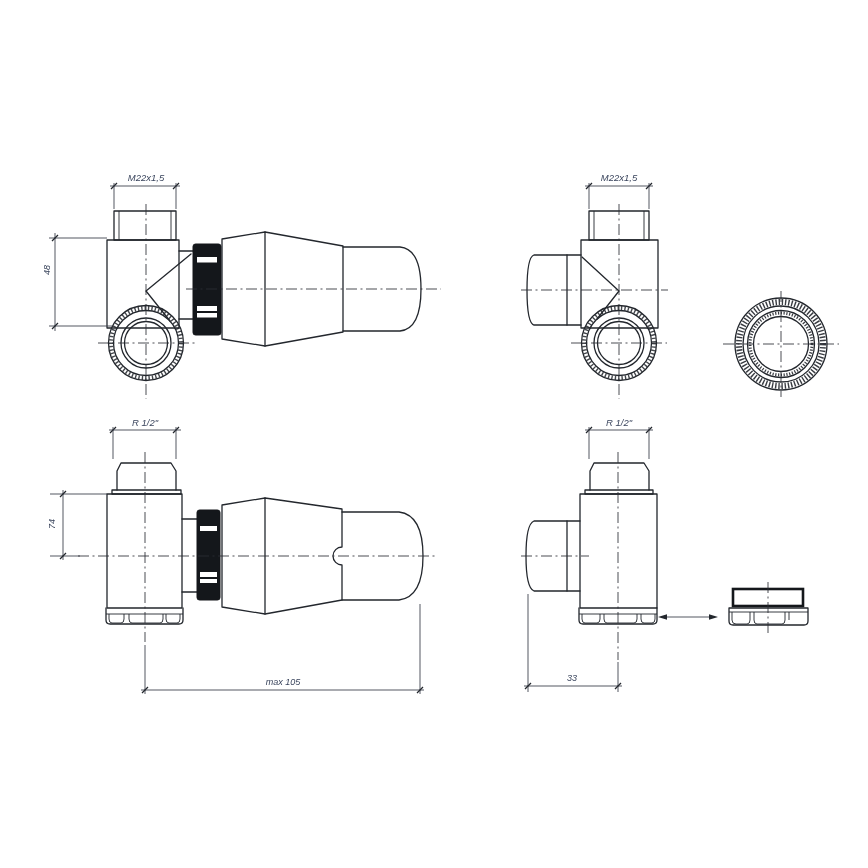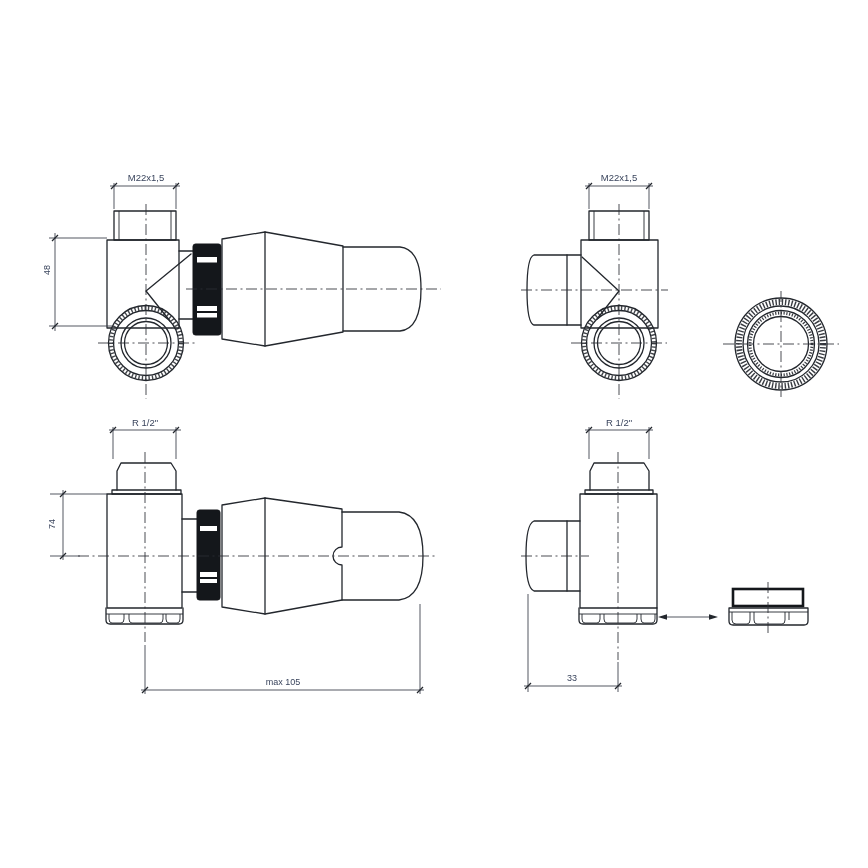--- a/index.html
+++ b/index.html
@@ -1,16 +1,16 @@
 <!DOCTYPE html>
 <html><head>
 <meta charset="utf-8">
 <style>
   html,body{margin:0;padding:0;background:#ffffff;}
-  .canvas{width:868px;height:868px;background:#ffffff;position:relative;overflow:hidden;}
+  .canvas{width:868px;height:868px;background:#ffffff;position:relative;overflow:hidden;font-style:italic;}
   svg{display:block;}
   .ln{stroke:#23272d;stroke-width:1.3;fill:none;stroke-linejoin:round;stroke-linecap:round;}
   .lnt{stroke:#23272d;stroke-width:0.9;fill:none;}
   .cl{stroke:#2a2e34;stroke-width:0.85;fill:none;stroke-dasharray:11 3.5 2 3.5;}
   .dim{stroke:#343a44;stroke-width:0.85;fill:none;}
   .tick{stroke:#23272d;stroke-width:1.3;fill:none;}
   .blk{fill:#14171b;stroke:#14171b;}
   .slot{fill:#ffffff;stroke:none;}
   .knurl{fill:none;stroke:#23272d;}
   text{font-family:"Liberation Sans","DejaVu Sans",sans-serif;font-size:9.5px;fill:#39445c;}

